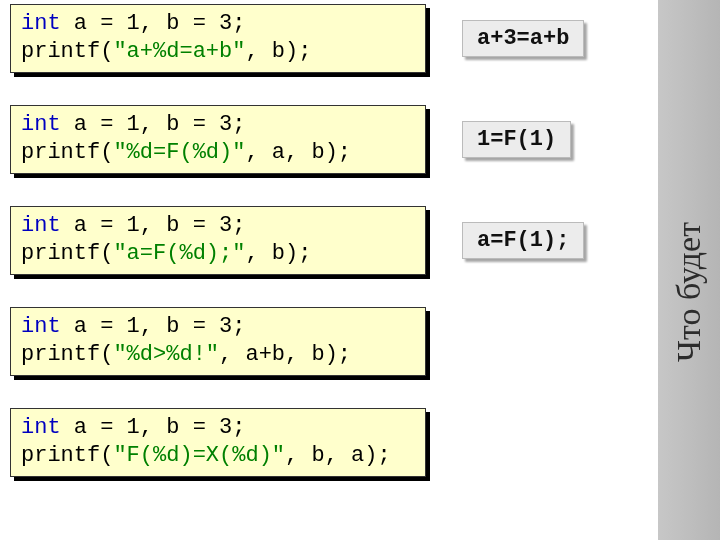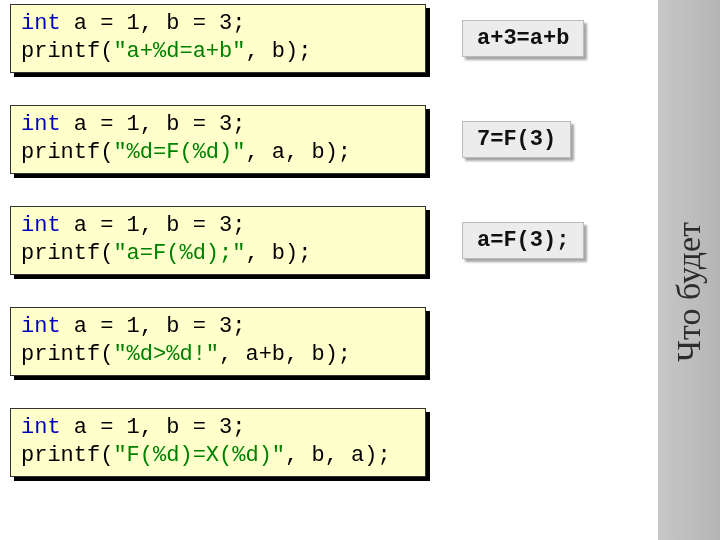--- a/index.html
+++ b/index.html
@@ -117,33 +117,33 @@
   </div>
 
   <div class="pair">
     <div class="codebox">
       <div class="shadow"></div>
       <div class="codecard"><span class="k">int</span> a = 1, b = 3;
 printf(<span class="s">"%d=F(%d)"</span>, a, b);</div>
     </div>
     <div class="answer">
       <div class="answer-shadow"></div>
-      <div class="answer-card">7=F(3)</div>
+      <div class="answer-card">1=F(1)</div>
     </div>
   </div>
 
   <div class="pair">
     <div class="codebox">
       <div class="shadow"></div>
       <div class="codecard"><span class="k">int</span> a = 1, b = 3;
 printf(<span class="s">"a=F(%d);"</span>, b);</div>
     </div>
     <div class="answer">
       <div class="answer-shadow"></div>
-      <div class="answer-card">a=F(3);</div>
+      <div class="answer-card">a=F(1);</div>
     </div>
   </div>
 
   <div class="pair">
     <div class="codebox">
       <div class="shadow"></div>
       <div class="codecard"><span class="k">int</span> a = 1, b = 3;
 printf(<span class="s">"%d&gt;%d!"</span>, a+b, b);</div>
     </div>
   </div>

